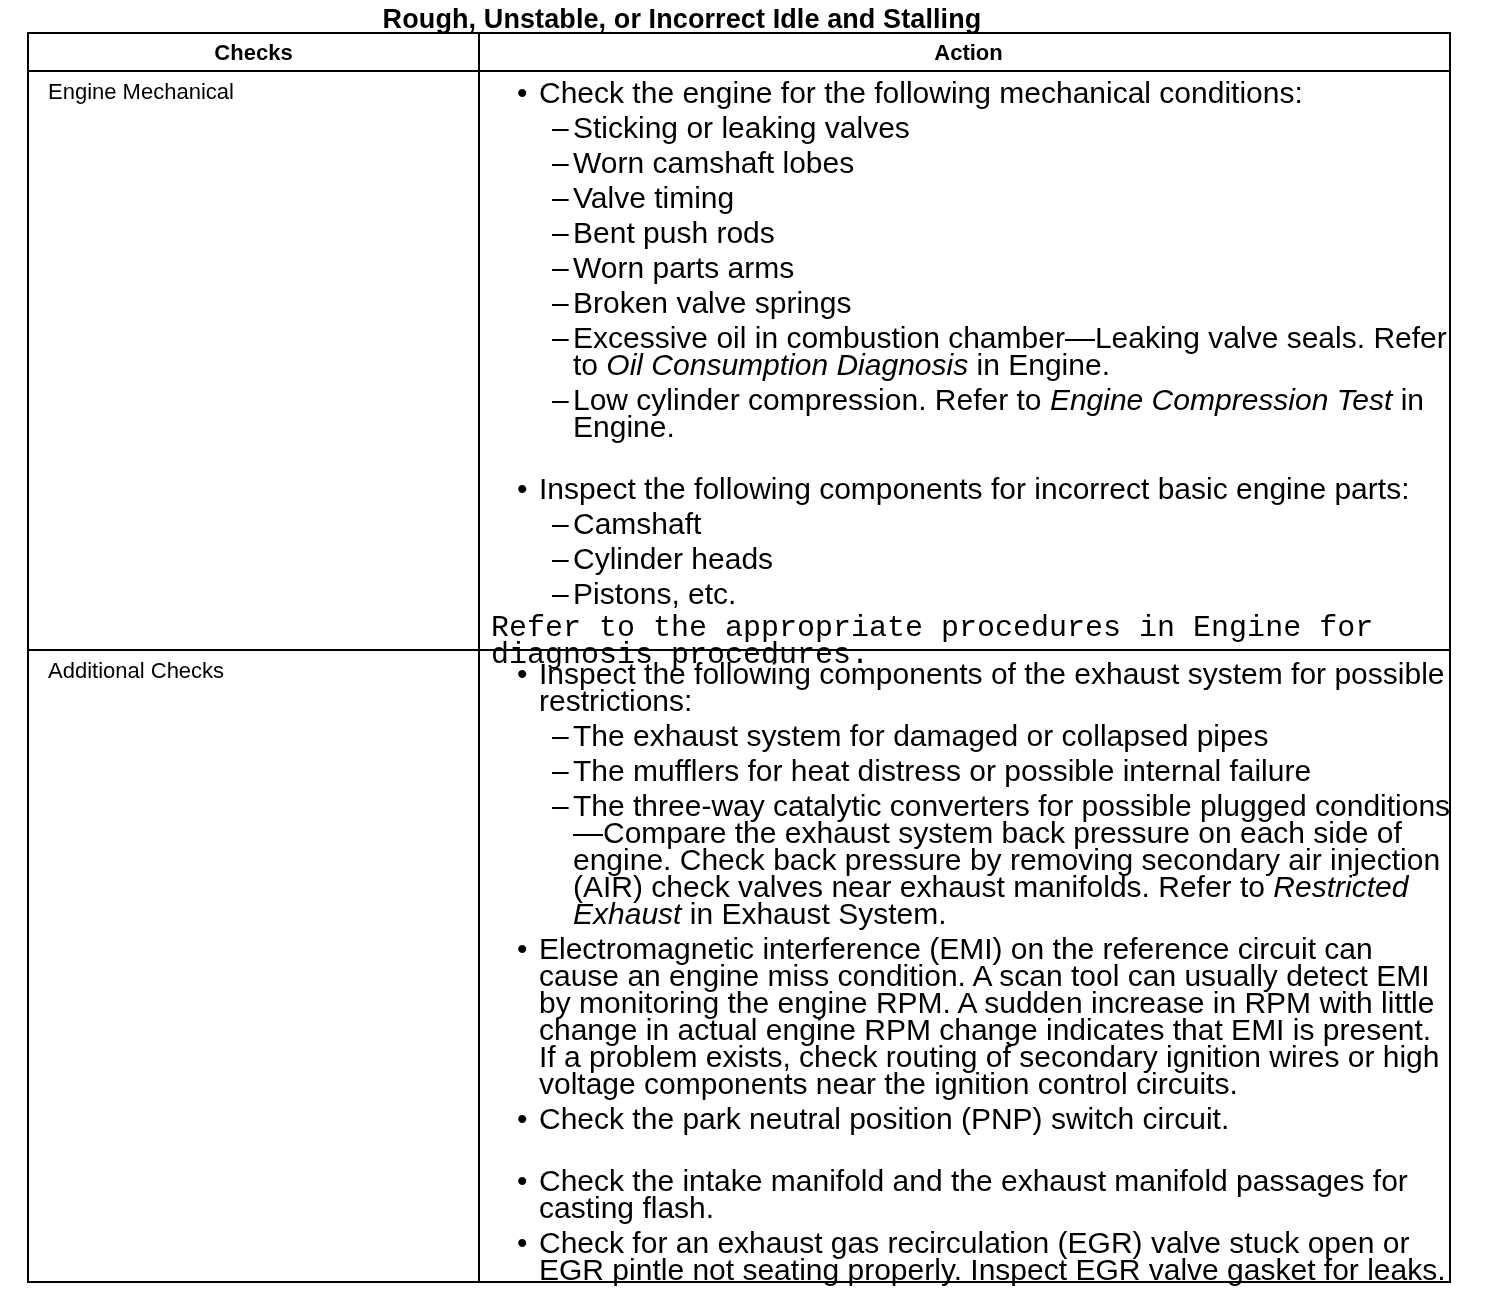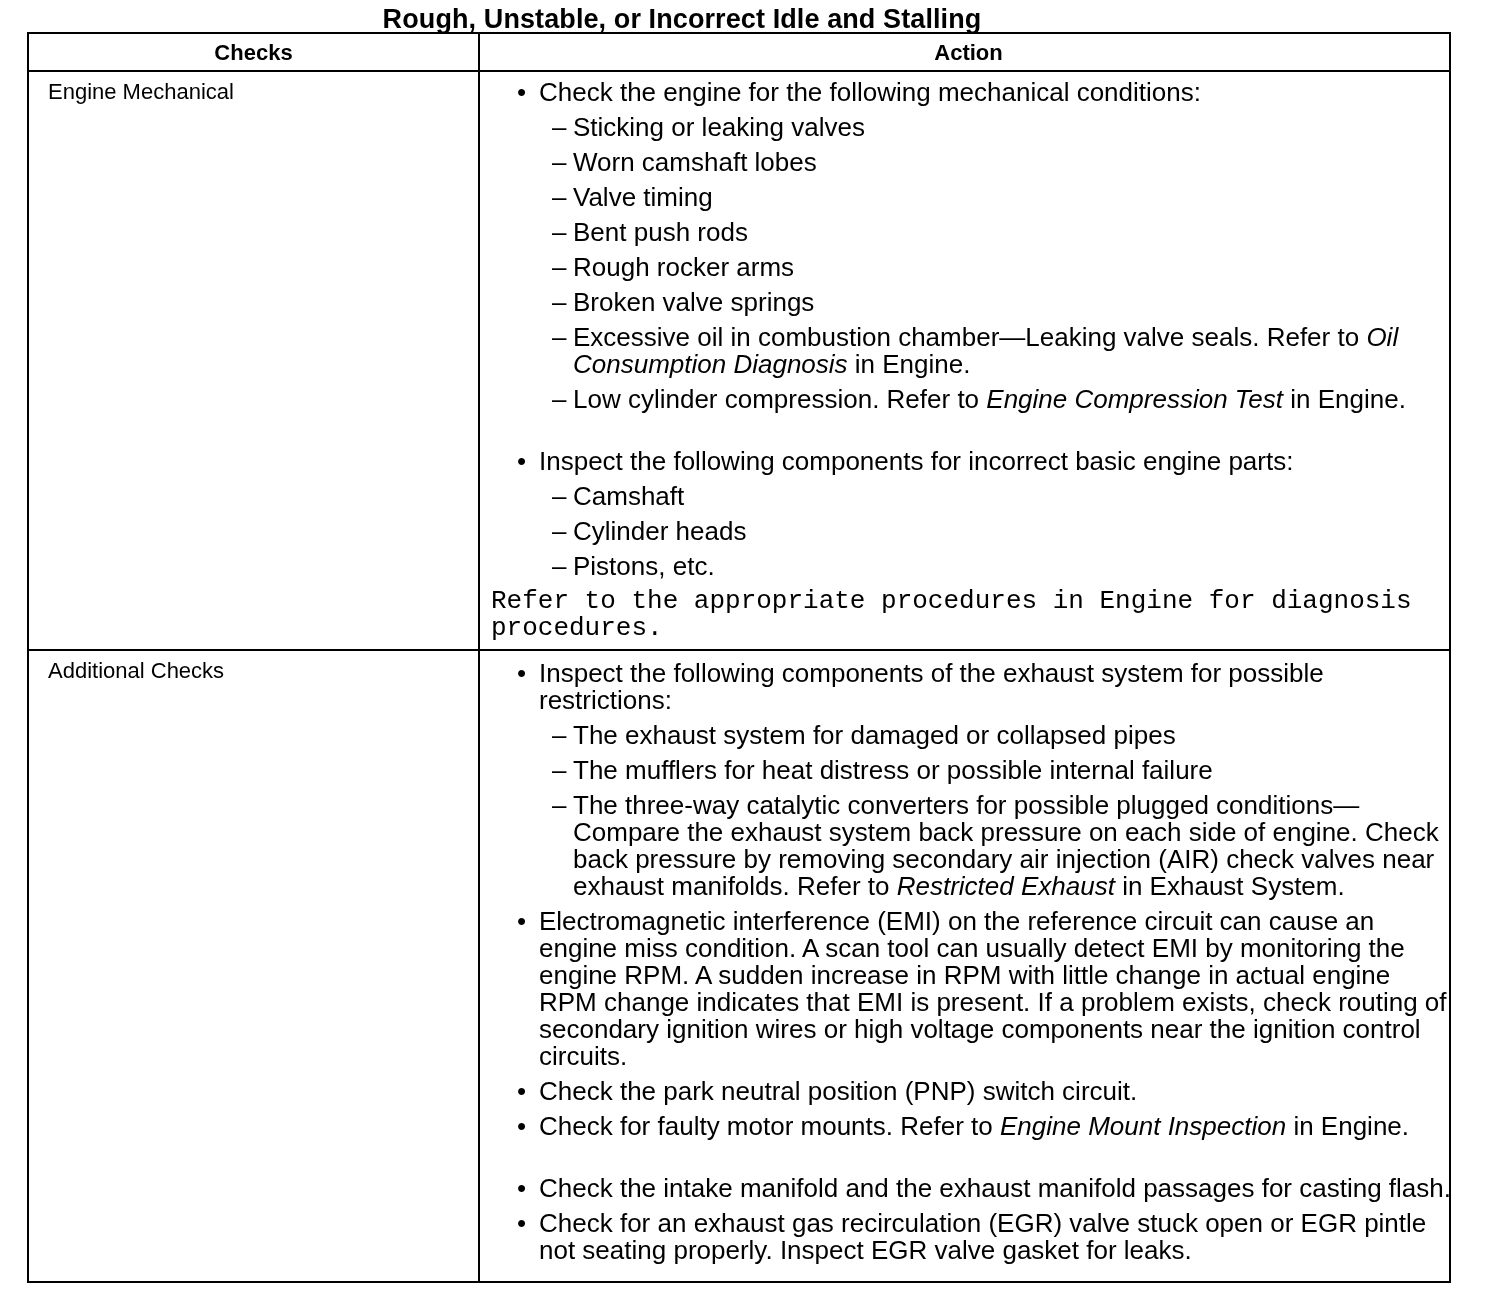--- a/index.html
+++ b/index.html
@@ -14,21 +14,21 @@
   .tbl {
     position: absolute; left: 27px; top: 32px; width: 1424px; height: 1251px;
     border: 2px solid #000; box-sizing: border-box;
   }
   .vline { position: absolute; left: 449px; top: 0; width: 2px; height: 100%; background: #000; }
   .hline { position: absolute; left: 0; width: 100%; height: 2px; background: #000; }
   .hdr { position: absolute; top: 6px; font-weight: bold; font-size: 22px; text-align: center; }
   .hdr.c1 { left: 0; width: 449px; }
   .hdr.c2 { left: 451px; width: 977px; }
   .checks-label { position: absolute; left: 19px; font-size: 22px; }
-  .action { position: absolute; left: 462px; width: 962px; font-size: 26px; line-height: 27px; }
+  .action { position: absolute; left: 462px; width: 962px; font-size: 30px; line-height: 27px; }
   .bullet { position: relative; padding-left: 48px; margin-bottom: 8px; }
   .bullet::before { content: "\2022"; position: absolute; left: 26px; top: 0; }
   .dash { position: relative; padding-left: 82px; margin-bottom: 8px; }
   .dash::before { content: "\2013"; position: absolute; left: 61px; top: 0; }
   .para { margin-top: 4px; font-family: Liberation Mono, monospace; }
   .gap { height: 27px; }
   i { font-style: italic; }
 </style>
 </head>
 <body>
@@ -43,38 +43,37 @@
   <div class="hdr c1">Checks</div>
   <div class="hdr c2">Action</div>
 
   <div class="checks-label" style="top:45px">Engine Mechanical</div>
   <div class="action" style="top:45px">
     <div class="bullet">Check the engine for the following mechanical conditions:</div>
     <div class="dash">Sticking or leaking valves</div>
     <div class="dash">Worn camshaft lobes</div>
     <div class="dash">Valve timing</div>
     <div class="dash">Bent push rods</div>
-    <div class="dash">Rough rocker arms</div>
+    <div class="dash">Worn parts arms</div>
     <div class="dash">Broken valve springs</div>
     <div class="dash"><span>Excessive oil in combustion chamber—Leaking valve seals. Refer to </span><i>Oil Consumption Diagnosis</i><span> in Engine.</span></div>
     <div class="dash"><span>Low cylinder compression. Refer to </span><i>Engine Compression Test</i><span> in Engine.</span></div>
     <div class="gap"></div>
     <div class="bullet">Inspect the following components for incorrect basic engine parts:</div>
     <div class="dash">Camshaft</div>
     <div class="dash">Cylinder heads</div>
     <div class="dash">Pistons, etc.</div>
     <div class="para">Refer to the appropriate procedures in Engine for diagnosis procedures.</div>
   </div>
 
   <div class="checks-label" style="top:624px">Additional Checks</div>
   <div class="action" style="top:626px">
     <div class="bullet">Inspect the following components of the exhaust system for possible restrictions:</div>
     <div class="dash">The exhaust system for damaged or collapsed pipes</div>
     <div class="dash">The mufflers for heat distress or possible internal failure</div>
     <div class="dash"><span>The three-way catalytic converters for possible plugged conditions—Compare the exhaust system back pressure on each side of engine. Check back pressure by removing secondary air injection (AIR) check valves near exhaust manifolds. Refer to </span><i>Restricted Exhaust</i><span> in Exhaust  System.</span></div>
     <div class="bullet">Electromagnetic interference (EMI) on the reference circuit can cause an engine miss condition. A scan tool can usually detect EMI by monitoring the engine RPM. A sudden increase in RPM with little change in actual engine RPM change indicates that EMI is present. If a problem exists, check routing of secondary ignition wires or high voltage components near the ignition control circuits.</div>
     <div class="bullet">Check the park neutral position (PNP) switch circuit.</div>
-    <div class="bullet"><span>Check for faulty motor mounts. Refer to </span><i>Engine Mount Inspection</i><span> in Engine.</span></div>
     <div class="gap"></div>
     <div class="bullet">Check the intake manifold and the exhaust manifold passages for casting flash.</div>
     <div class="bullet">Check for an exhaust gas recirculation (EGR) valve stuck open or EGR pintle not seating properly. Inspect EGR valve gasket for leaks.</div>
   </div>
 </div>
 
 </body></html>

